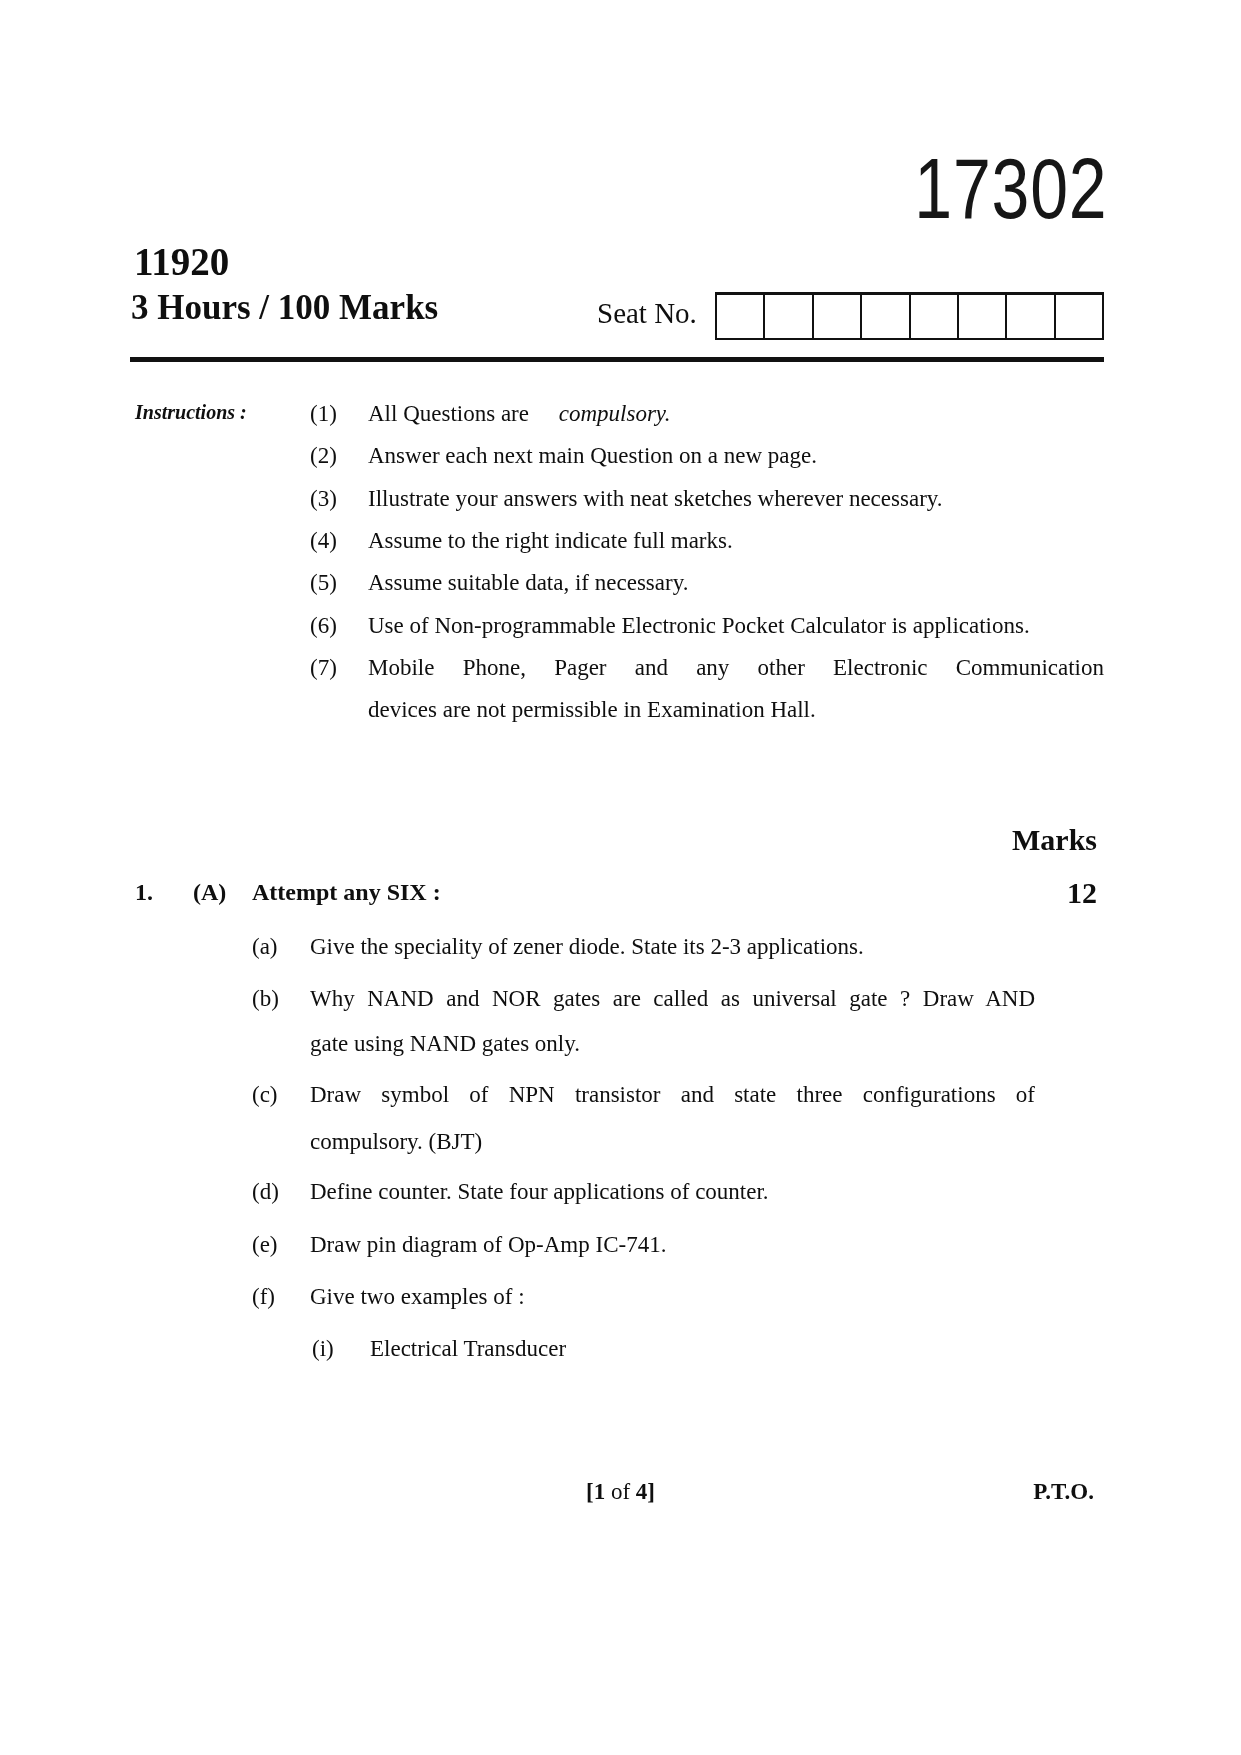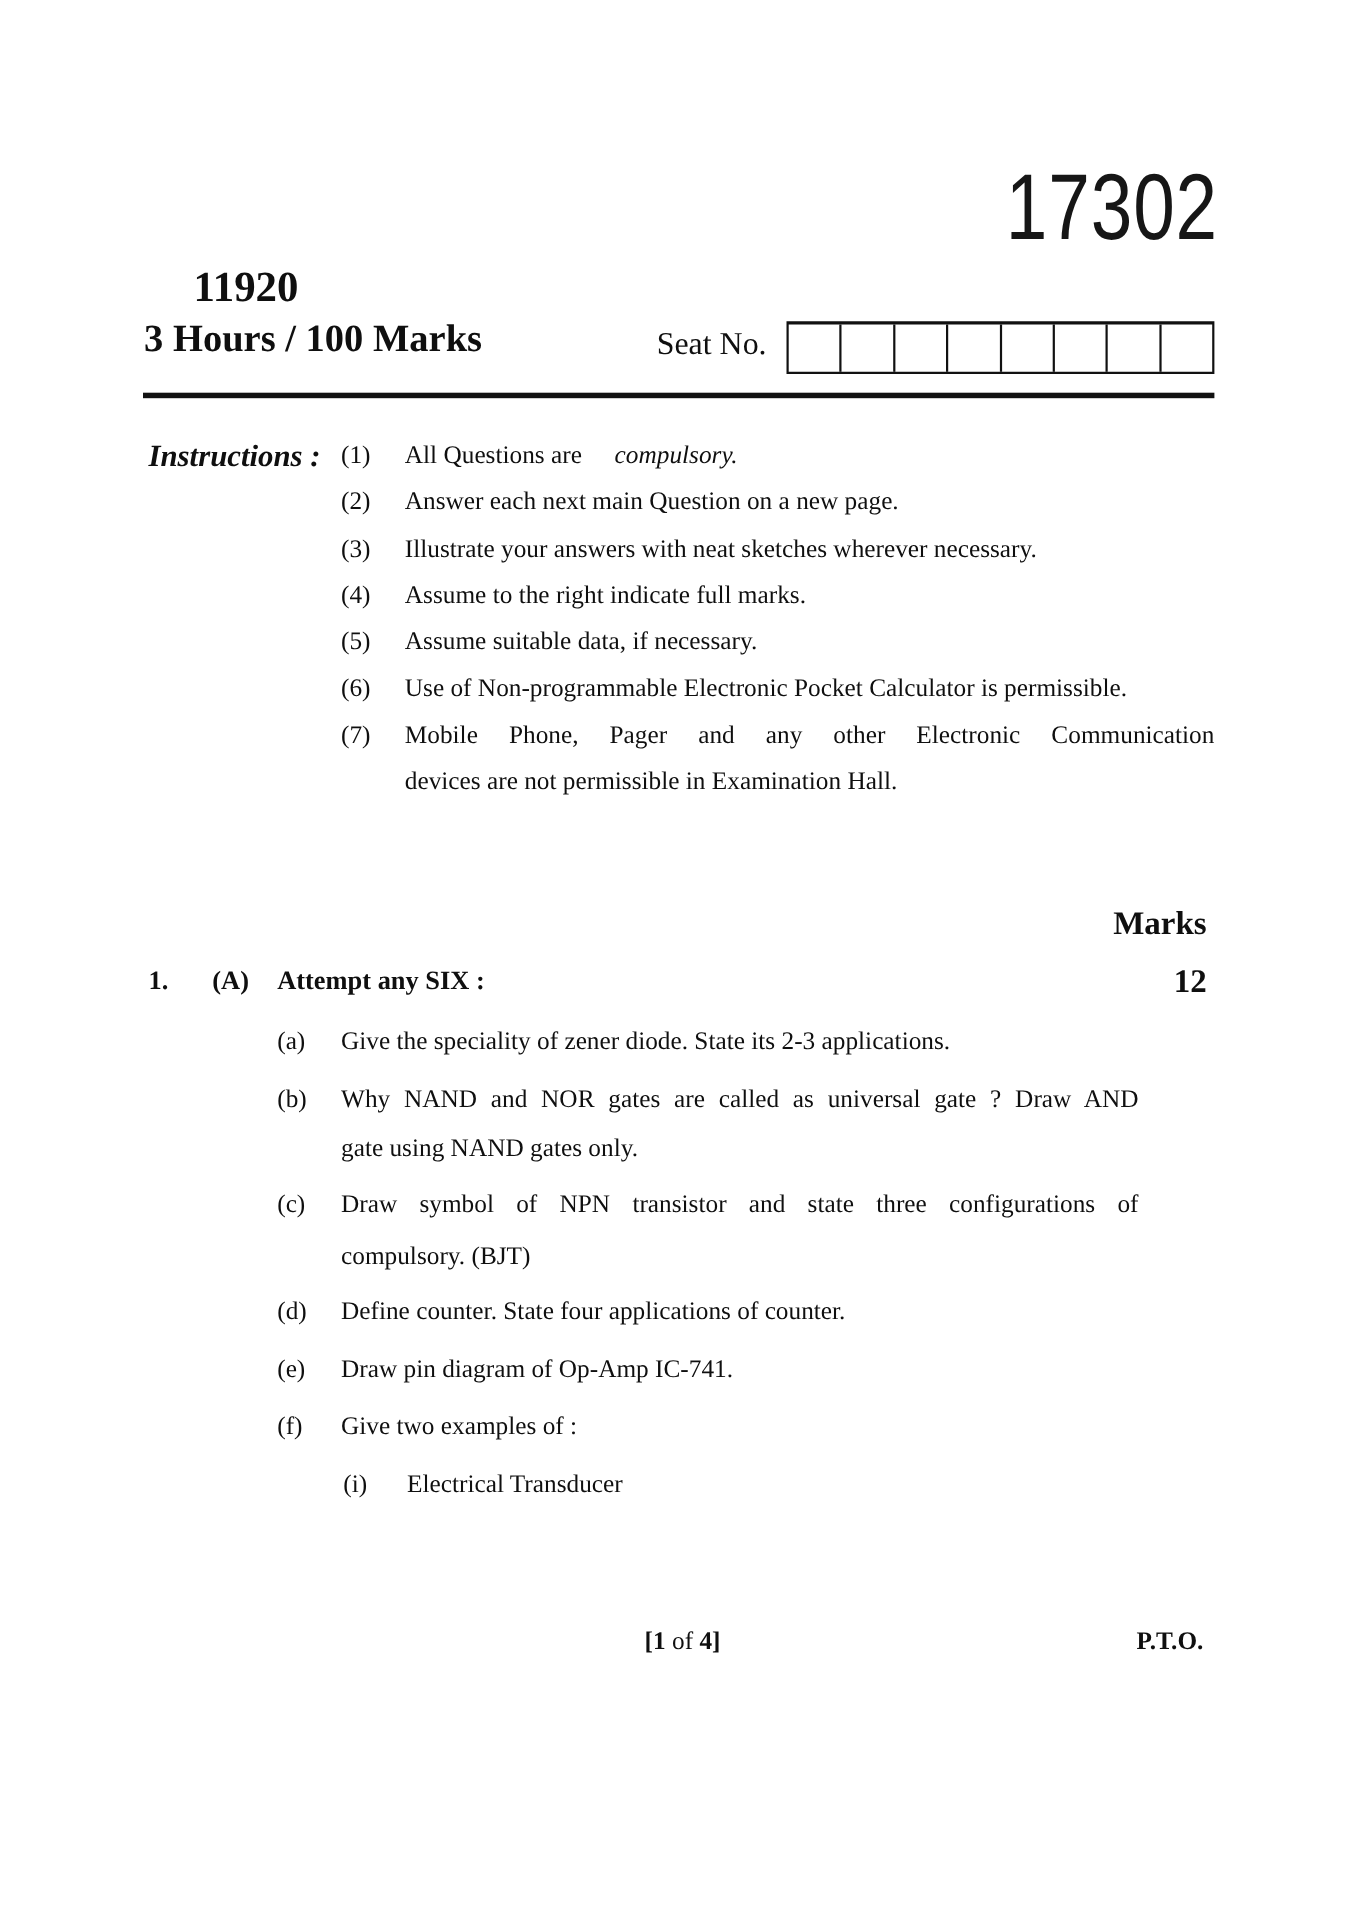--- a/index.html
+++ b/index.html
@@ -14,33 +14,33 @@
   }
   .abs{position:absolute;line-height:1;white-space:nowrap;}
   
   .exam-code{
     top:146px;right:134px;
     font-family:"Liberation Sans", sans-serif;
     font-size:85px;font-weight:400;color:#161616;
     transform:scaleX(0.8);transform-origin:right top;
     letter-spacing:1px;
   }
-  .paper-code{top:242px;left:134px;font-size:39px;font-weight:bold;margin-left:42px;}
+  .paper-code{top:242px;left:134px;font-size:39px;font-weight:bold;}
   .duration{top:290px;left:131px;font-size:35px;font-weight:bold;}
   .seat-label{top:299px;left:597px;font-size:29px;}
   .seat-boxes{
     position:absolute;top:292px;left:715px;width:389px;height:48px;
     display:flex;box-sizing:border-box;
     border:2px solid #111;border-top:3px solid #111;
   }
   .seat-cell{flex:1 1 auto;border-left:2px solid #111;}
   .seat-cell:first-child{border-left:none;}
   .rule{position:absolute;top:357px;left:130px;width:974px;height:5px;background:#111;}
   
-  .instr-label{top:402px;left:135px;font-size:28px;font-weight:bold;font-style:italic;}
+  .instr-label{top:402px;left:135px;font-size:20px;font-weight:bold;font-style:italic;}
   .inum{position:absolute;left:310px;}
   .itext{position:absolute;left:368px;}
   .row{position:absolute;left:0;right:0;height:30px;font-size:23px;line-height:1;}
   .just-i{left:368px;width:736px;white-space:normal;text-align:justify;text-align-last:justify;}
   .qnum{position:absolute;left:252px;}
   .qtext{position:absolute;left:310px;}
   .just-q{left:310px;width:725px;white-space:normal;text-align:justify;text-align-last:justify;}
   .rnum{position:absolute;left:312px;}
   .rtext{position:absolute;left:370px;}
   .it{font-style:italic;margin-left:24px;}
@@ -94,21 +94,21 @@
   <div class="row" style="top:529px">
     <span class="inum">(4)</span>
     <span class="itext">Assume to the right indicate full marks.</span>
   </div>
   <div class="row" style="top:571px">
     <span class="inum">(5)</span>
     <span class="itext">Assume suitable data, if necessary.</span>
   </div>
   <div class="row" style="top:614px">
     <span class="inum">(6)</span>
-    <span class="itext">Use of Non-programmable Electronic Pocket Calculator is permissible.</span>
+    <span class="itext">Use of Non-programmable Electronic Pocket Calculator is applications.</span>
   </div>
   <div class="row" style="top:656px">
     <span class="inum">(7)</span>
     <span class="itext just-i">Mobile Phone, Pager and any other Electronic Communication</span>
   </div>
   <div class="row" style="top:698px">
     <span class="itext">devices are not permissible in Examination Hall.</span>
   </div>
 
   <div class="abs marks-head">Marks</div>

